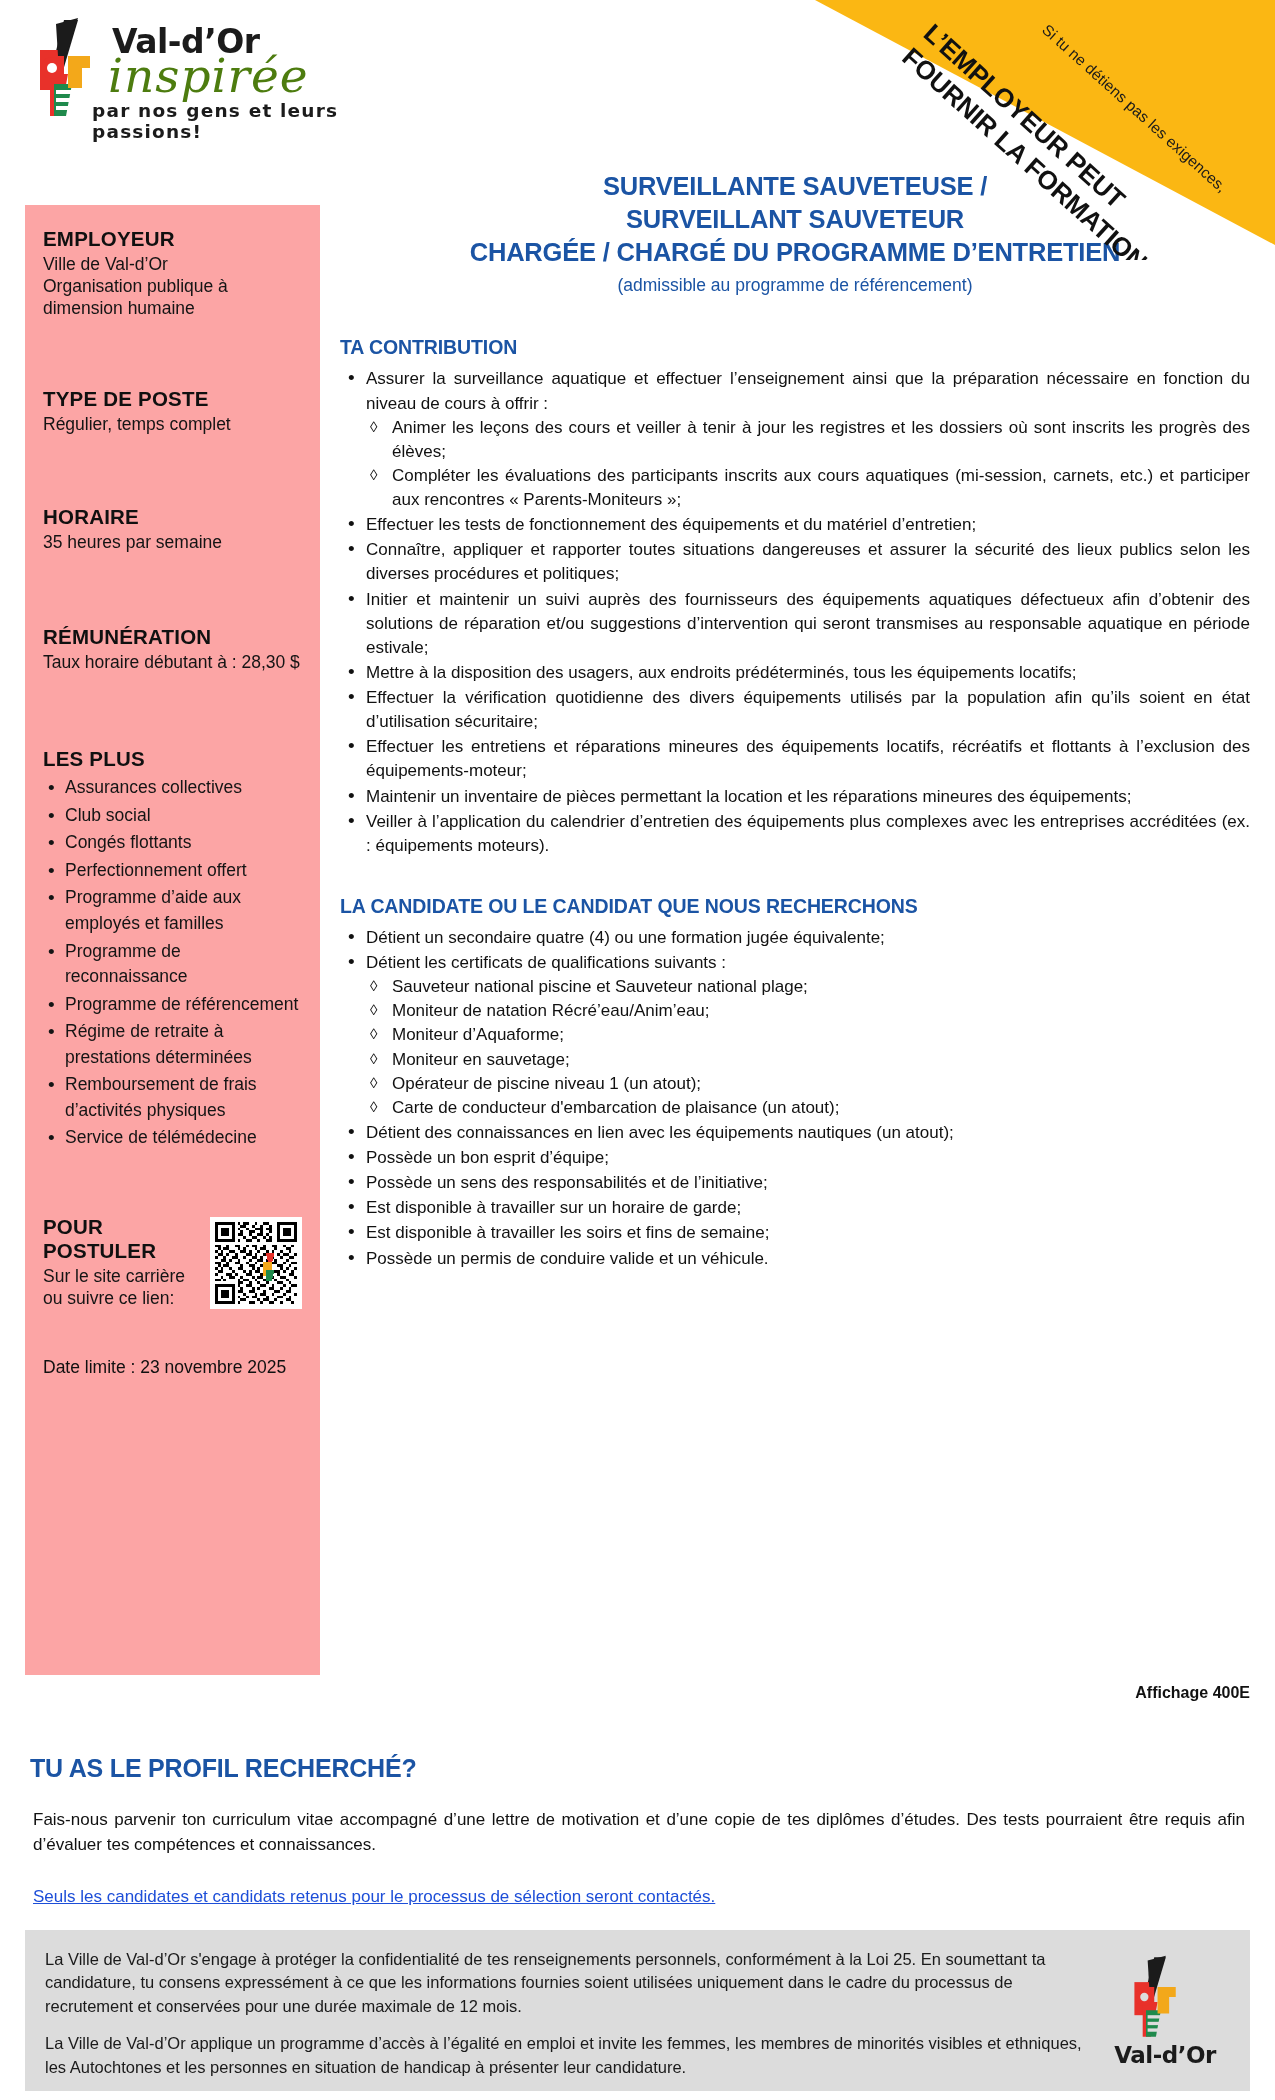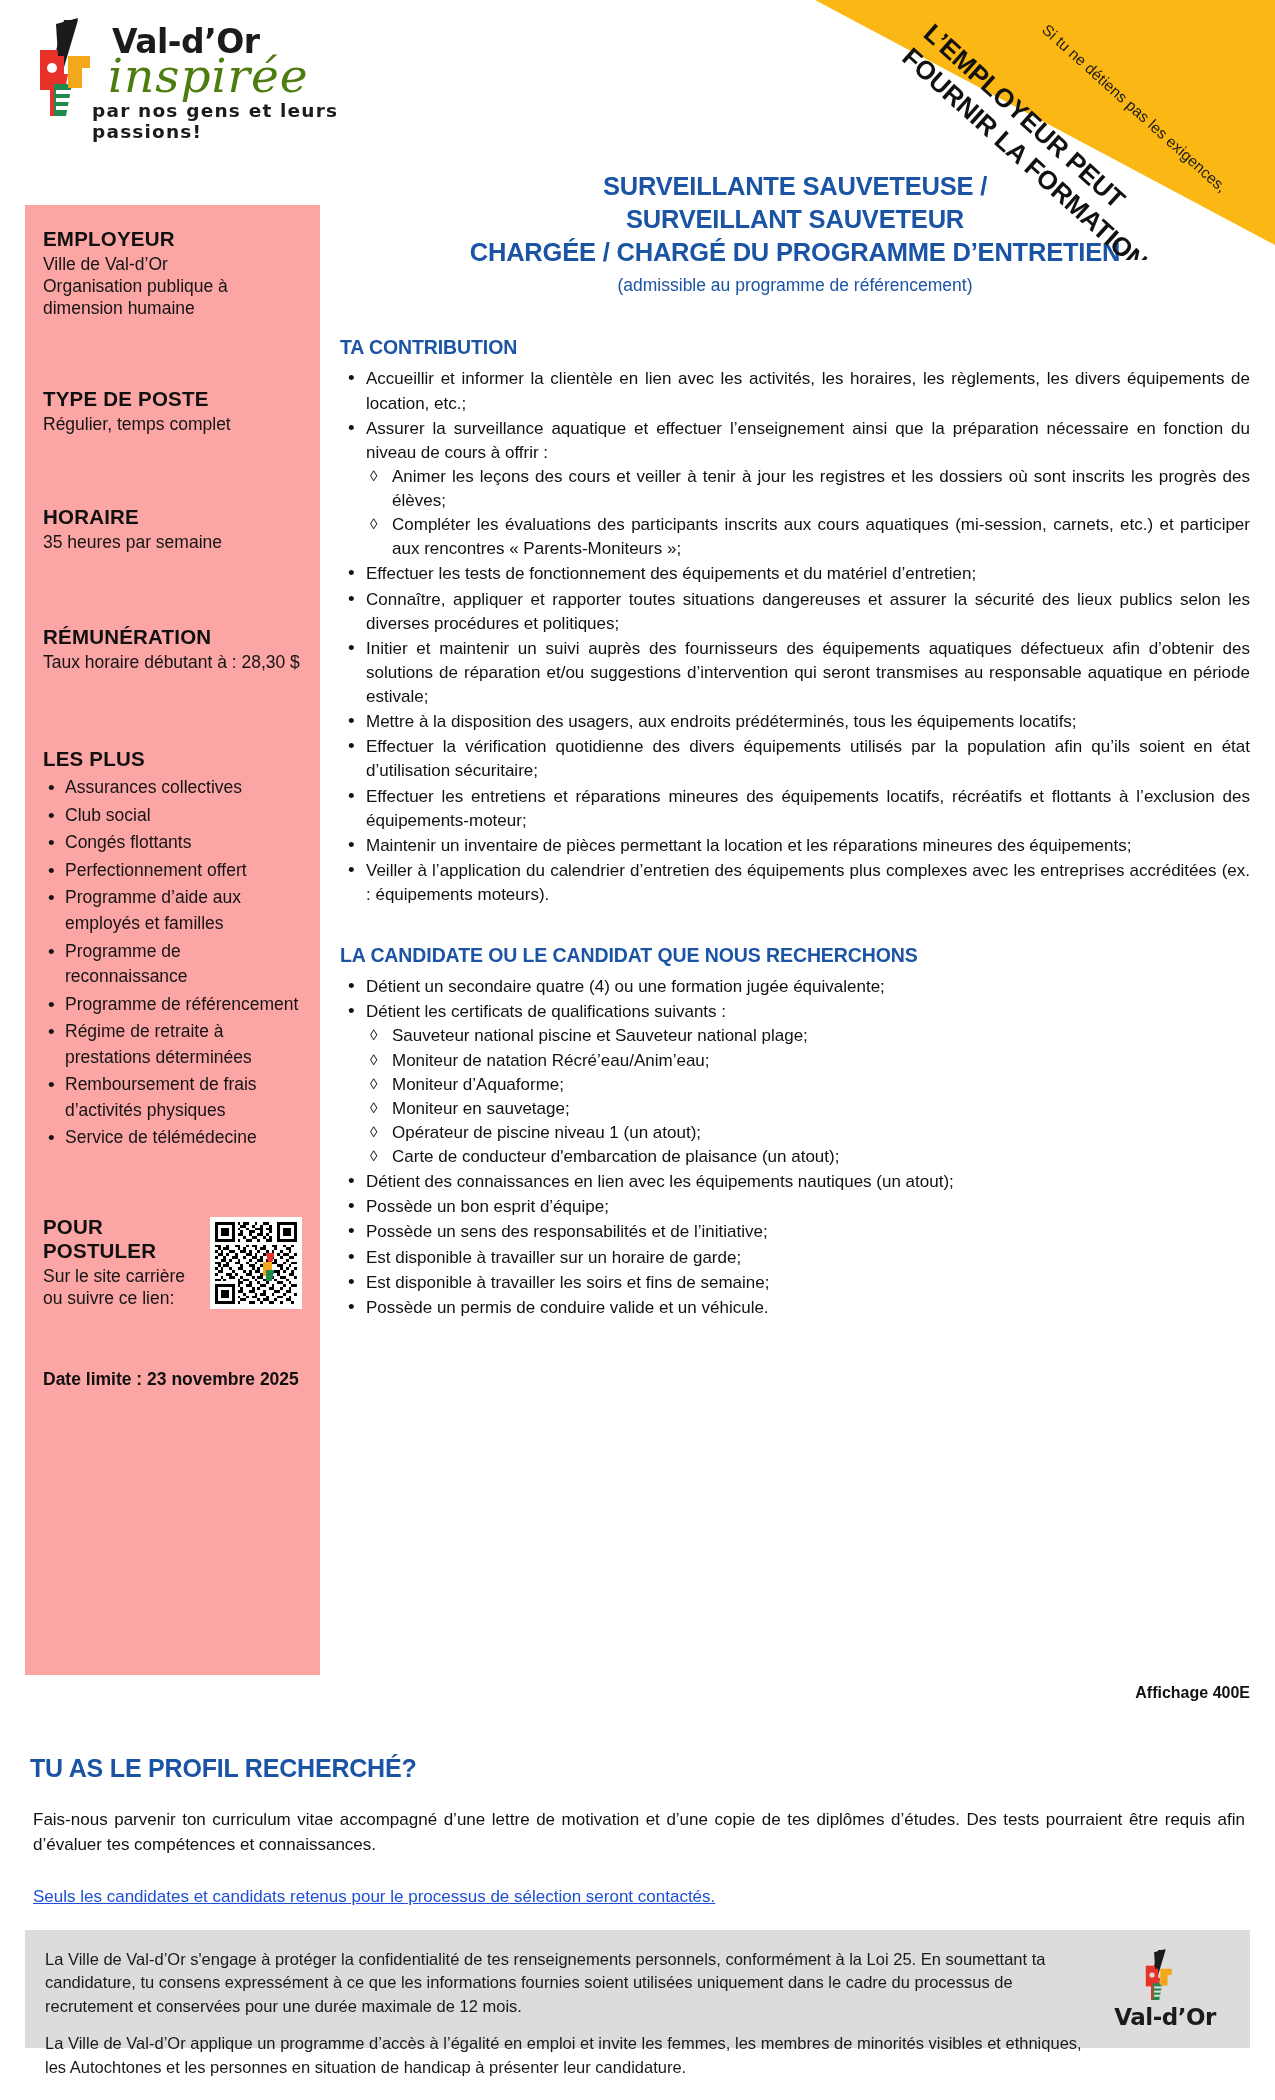--- a/index.html
+++ b/index.html
@@ -141,23 +141,23 @@
   .qr-box {
     width: 92px; height: 92px;
     background: #ffffff;
     padding: 5px;
     flex: 0 0 auto;
     margin-top: 2px;
   }
   .qr-box svg { display:block; width:100%; height:100%; }
   .deadline {
     font-size: 17.5px;
-    font-weight: bold;
+    font-weight: normal;
     color: #101010;
-    margin-top: 60px;
+    margin-top: 48px;
   }
 
   
   .main {
     position: absolute;
     left: 340px; top: 170px;
     width: 910px;
   }
   .job-title {
     text-align: center;
@@ -250,21 +250,21 @@
     position: absolute;
     left: 33px; top: 1887px;
     font-size: 17px;
     color: #1d4ed8;
     text-decoration: underline;
   }
 
   .grey-box {
     position: absolute;
     left: 25px; top: 1930px;
-    width: 1225px; height: 118px;
+    width: 1225px; height: 161px;
     background: #DCDCDC;
     padding: 18px 20px;
     display: flex;
   }
   .grey-text { flex: 1 1 auto; }
   .grey-text p {
     margin: 0 0 14px 0;
     font-size: 16.5px;
     line-height: 1.42;
     color: #1a1a1a;
@@ -595,21 +595,20 @@
   <h1 class="job-title">
     <span>SURVEILLANTE SAUVETEUSE /</span><br>
     <span>SURVEILLANT SAUVETEUR</span><br>
     <span>CHARGÉE / CHARGÉ DU PROGRAMME D’ENTRETIEN</span>
   </h1>
   <div class="job-subtitle">(admissible au programme de référencement)</div>
 
   <section class="contribution-block">
     <div class="sec-h">TA CONTRIBUTION</div>
     <ul class="body-list" id="contribution-list">
-        <li><span>Accueillir et informer la clientèle en lien avec les activités, les horaires, les règlements, les divers équipements de location, etc.;</span></li>
         <li><span>Assurer la surveillance aquatique et effectuer l’enseignement ainsi que la préparation nécessaire en fonction du niveau de cours à offrir :</span><ul class="sub-list">
             <li>Animer les leçons des cours et veiller à tenir à jour les registres et les dossiers où sont inscrits les progrès des élèves;</li>
             <li>Compléter les évaluations des participants inscrits aux cours aquatiques (mi-session, carnets, etc.) et participer aux rencontres « Parents-Moniteurs »;</li>
           </ul></li>
         <li><span>Effectuer les tests de fonctionnement des équipements et du matériel d’entretien;</span></li>
         <li><span>Connaître, appliquer et rapporter toutes situations dangereuses et assurer la sécurité des lieux publics selon les diverses procédures et politiques;</span></li>
         <li><span>Initier et maintenir un suivi auprès des fournisseurs des équipements aquatiques défectueux afin d’obtenir des solutions de réparation et/ou suggestions d’intervention qui seront transmises au responsable aquatique en période estivale;</span></li>
         <li><span>Mettre à la disposition des usagers, aux endroits prédéterminés, tous les équipements locatifs;</span></li>
         <li><span>Effectuer la vérification quotidienne des divers équipements utilisés par la population afin qu’ils soient en état d’utilisation sécuritaire;</span></li>
         <li><span>Effectuer les entretiens et réparations mineures des équipements locatifs, récréatifs et flottants à l’exclusion des équipements-moteur;</span></li>

